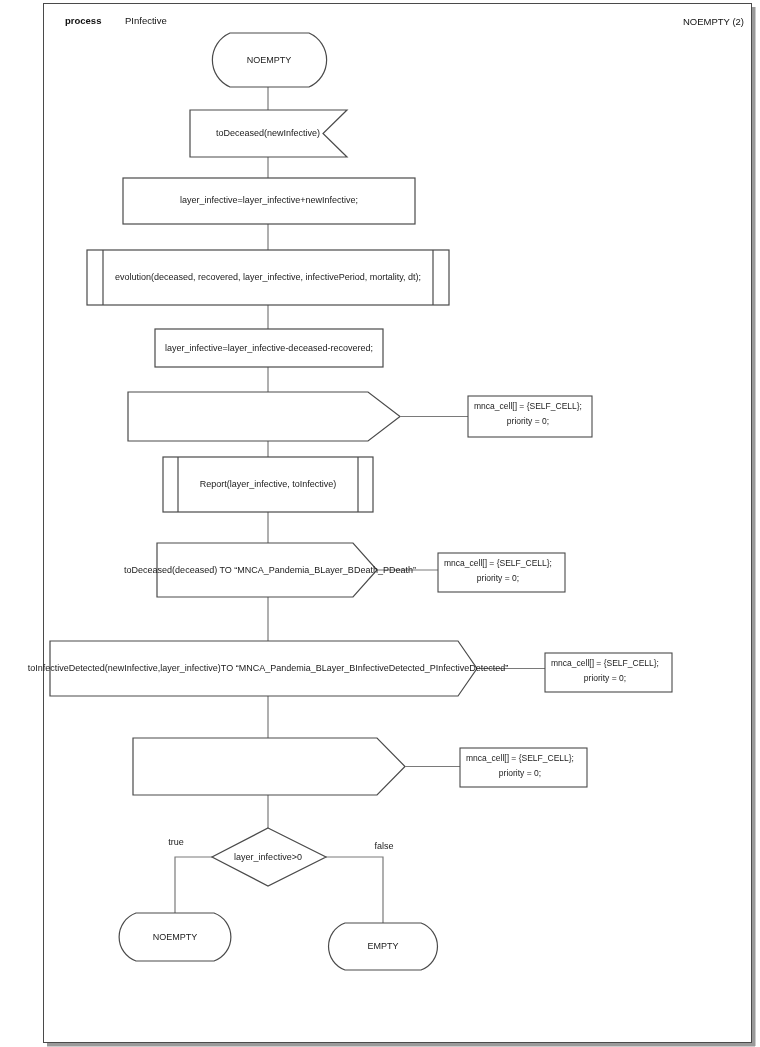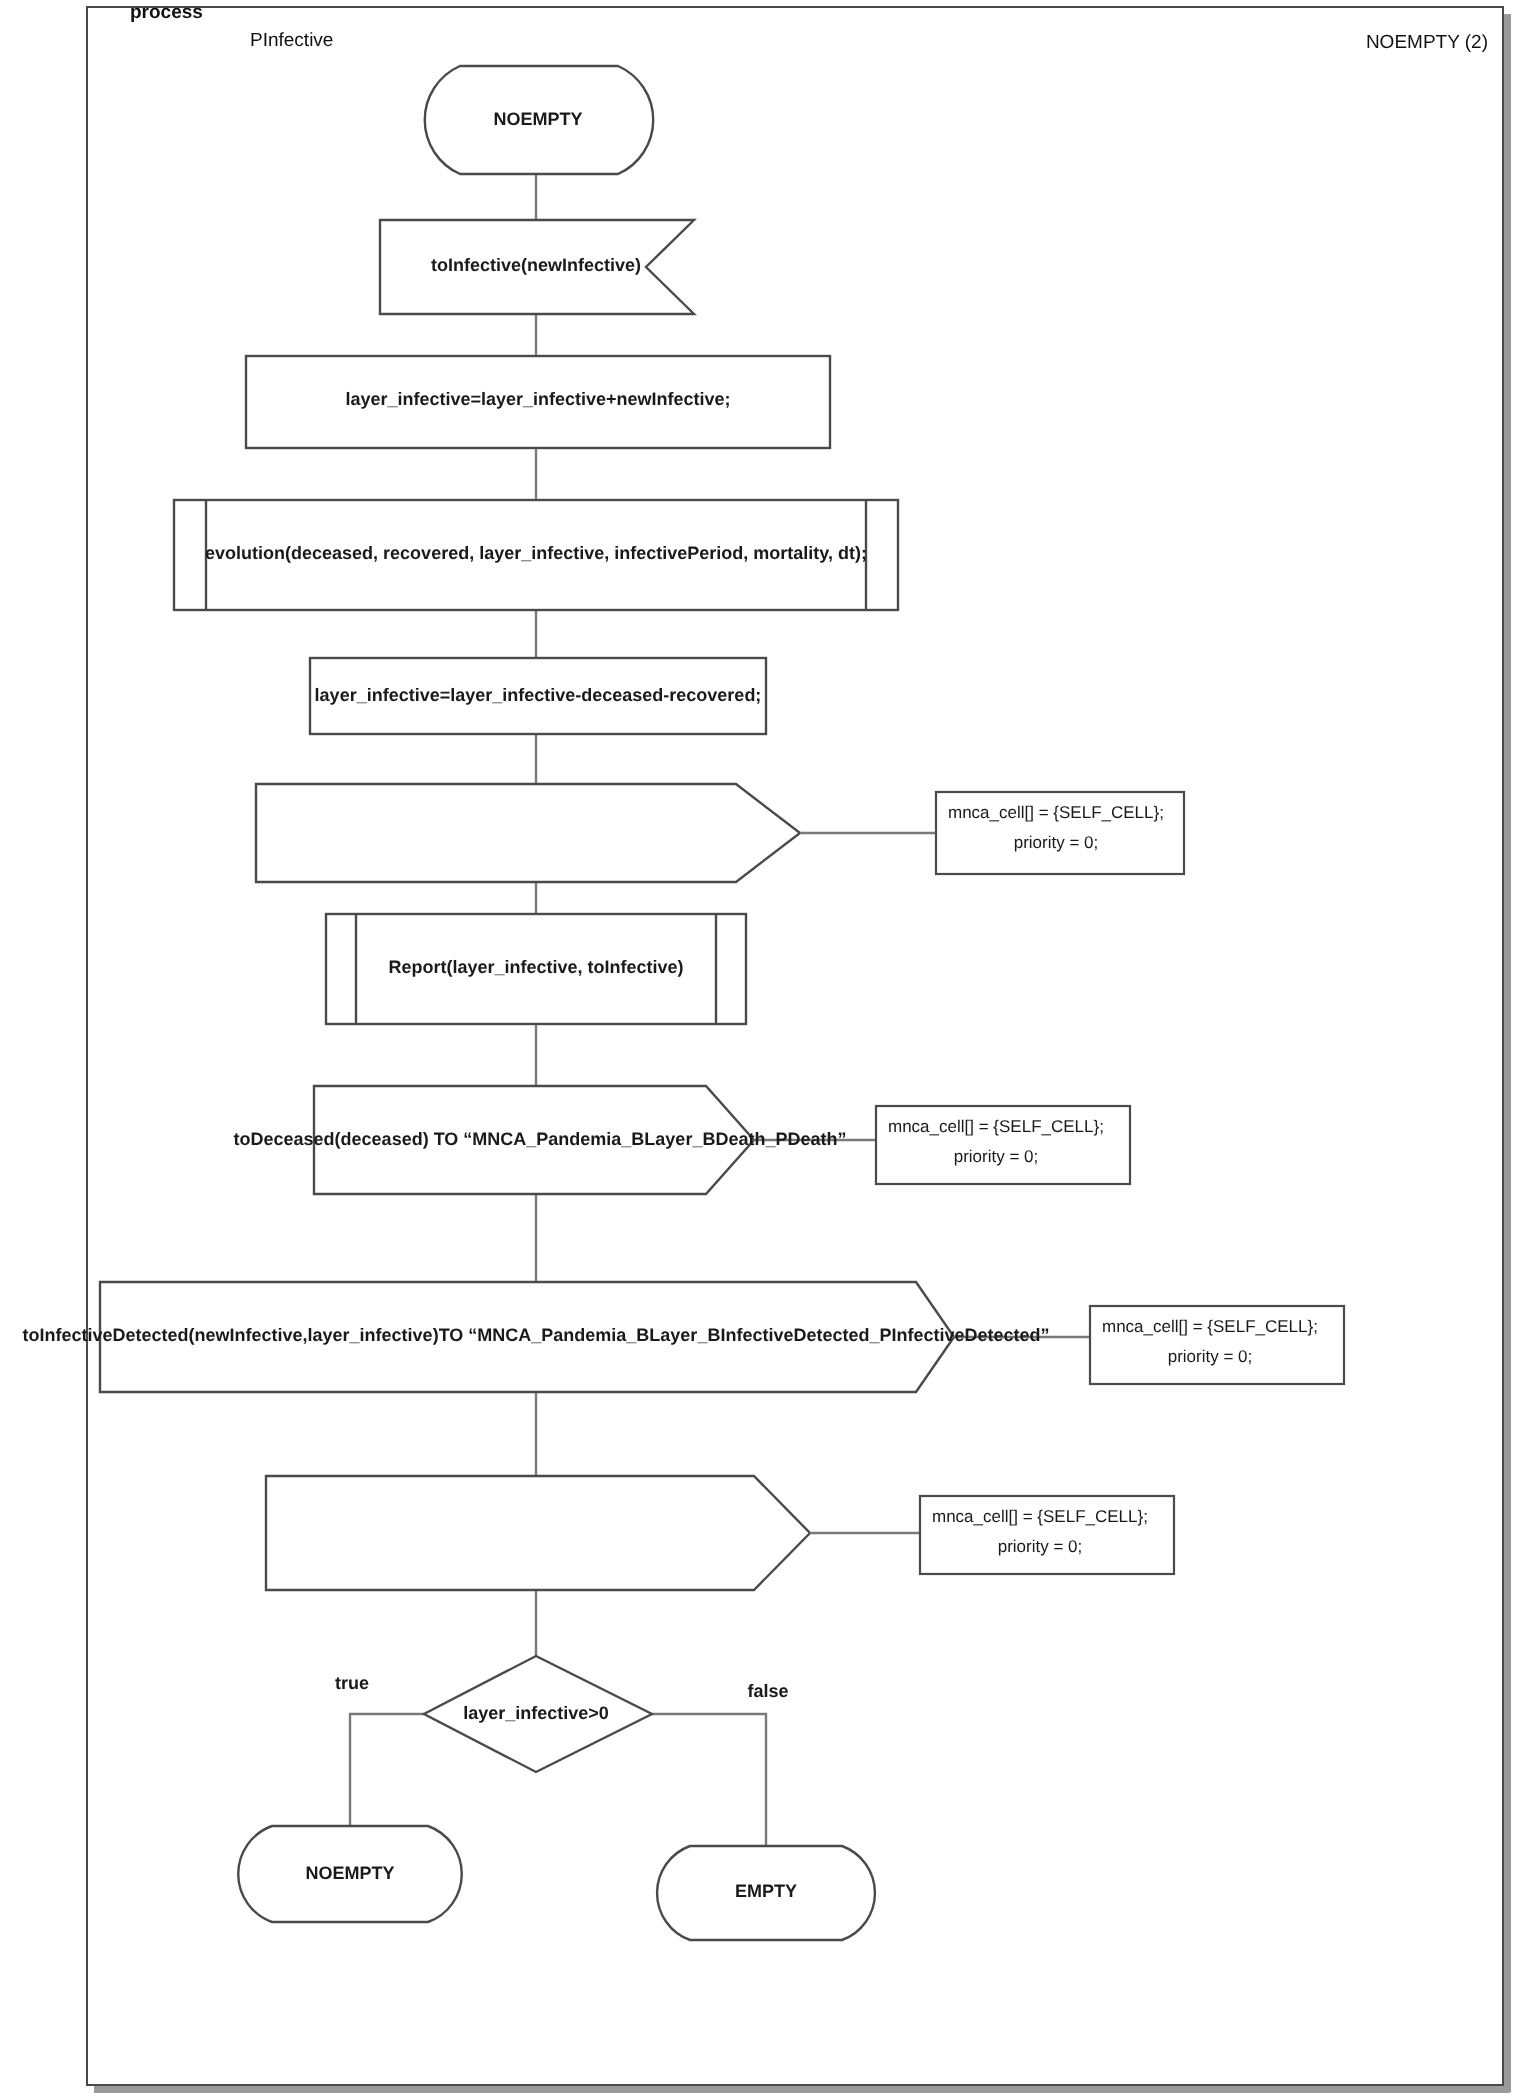--- a/index.html
+++ b/index.html
@@ -12,21 +12,20 @@
     overflow:hidden;
   }
   svg.diagram{position:absolute;left:0;top:0;}
   .lbl{
     position:absolute;
     transform:translate(-50%,-50%);
     font-size:9px;
     line-height:11px;
     white-space:nowrap;
     color:#1a1a1a;
-    font-weight:bold;
   }
   .hdr{
     position:absolute;
     font-size:9.5px;
     white-space:nowrap;
     color:#111;
   }
   .hdr.bold{font-weight:bold;}
   .cmt{
     position:absolute;
@@ -105,26 +104,26 @@
     </g>
 
     <g fill="#ffffff" stroke="#4a4a4a" stroke-width="1.1">
       <rect x="468" y="396" width="124" height="41"></rect>
       <rect x="438" y="553" width="127" height="39"></rect>
       <rect x="545" y="653" width="127" height="39"></rect>
       <rect x="460" y="748" width="127" height="39"></rect>
     </g>
   </svg>
 
-  <span class="hdr bold" style="left:65px;top:1px;">process</span>
+  <span class="hdr bold" style="left:65px;top:15px;">process</span>
   <span class="hdr" style="left:125px;top:15px;">PInfective</span>
   <span class="hdr" style="right:16px;top:16px;">NOEMPTY (2)</span>
 
   <div class="lbl" style="left:269px;top:60px;">NOEMPTY</div>
-  <div class="lbl" style="left:268px;top:133px;">toInfective(newInfective)</div>
+  <div class="lbl" style="left:268px;top:133px;">toDeceased(newInfective)</div>
   <div class="lbl" style="left:269px;top:200px;">layer_infective=layer_infective+newInfective;</div>
   <div class="lbl" style="left:268px;top:277px;">evolution(deceased, recovered, layer_infective, infectivePeriod, mortality, dt);</div>
   <div class="lbl" style="left:269px;top:348px;">layer_infective=layer_infective-deceased-recovered;</div>
   <div class="lbl" style="left:268px;top:484px;">Report(layer_infective, toInfective)</div>
   <div class="lbl" style="left:270px;top:570px;">toDeceased(deceased) TO “MNCA_Pandemia_BLayer_BDeath_PDeath”</div>
   <div class="lbl" style="left:268px;top:668px;">toInfectiveDetected(newInfective,layer_infective)TO “MNCA_Pandemia_BLayer_BInfectiveDetected_PInfectiveDetected”</div>
   <div class="lbl" style="left:268px;top:857px;">layer_infective&gt;0</div>
   <div class="lbl" style="left:176px;top:842px;">true</div>
   <div class="lbl" style="left:384px;top:846px;">false</div>
   <div class="lbl" style="left:175px;top:937px;">NOEMPTY</div>

